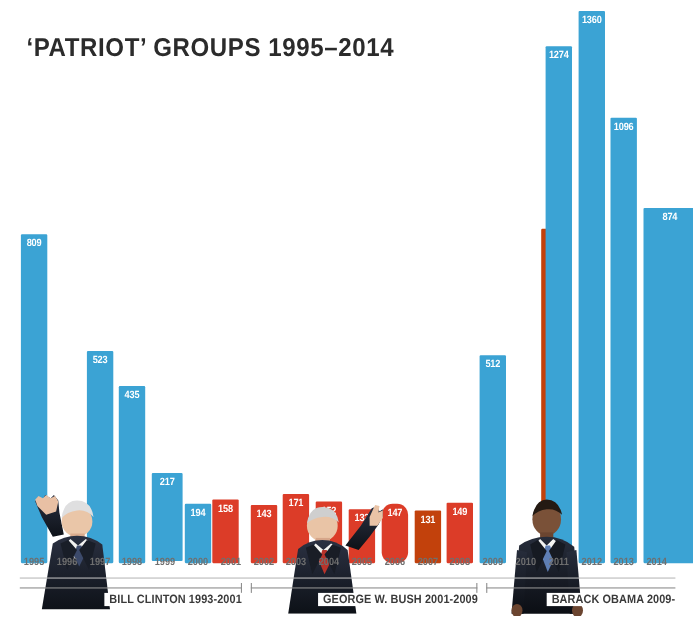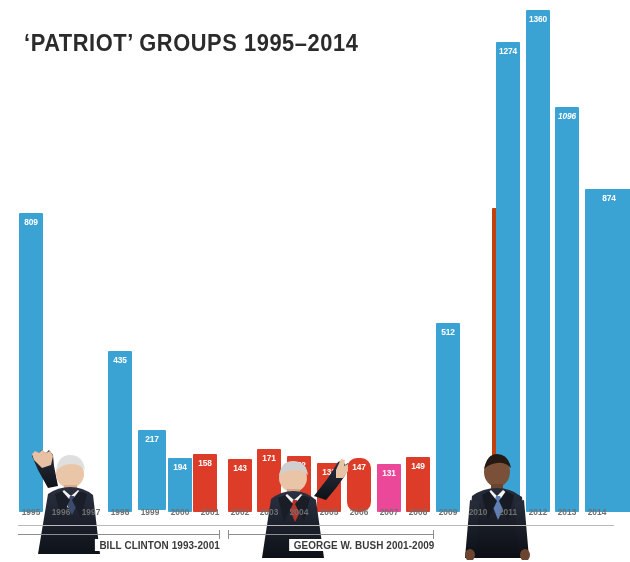--- a/index.html
+++ b/index.html
@@ -123,20 +123,23 @@
 <body>
 
 <div id="stage">
 
   <div id="chart-title">‘PATRIOT’ GROUPS 1995–2014</div>
 
   <div id="plot">
       <div class="bar" style="left: 19px; width: 24px; height: 298.616px; bottom: 0px; background: rgb(59, 163, 212);">
         <span class="val">809</span>
       </div>
+      <div class="bar" style="left: 78.6px; width: 24px; height: 193.049px; bottom: 0px; background: rgb(59, 163, 212);">
+        <span class="val">523</span>
+      </div>
       <div class="bar" style="left: 108.4px; width: 24px; height: 160.566px; bottom: 0px; background: rgb(59, 163, 212);">
         <span class="val">435</span>
       </div>
       <div class="bar" style="left: 138.2px; width: 24px; height: 80.0985px; bottom: 2px; background: rgb(59, 163, 212); padding-left: 28px;">
         <span class="val">217</span>
       </div>
       <div class="bar" style="left: 168px; width: 24px; height: 54px; bottom: 0px; background: rgb(59, 163, 212);">
         <span class="val">194</span>
       </div>
       <div class="bar" style="left: 193px; width: 24px; height: 58.3206px; bottom: 0px; background: rgb(220, 60, 40);">
@@ -150,39 +153,39 @@
       </div>
       <div class="bar" style="left: 287.2px; width: 24px; height: 56.1059px; bottom: 0px; background: rgb(220, 60, 40);">
         <span class="val">152</span>
       </div>
       <div class="bar" style="left: 317px; width: 24px; height: 48.7235px; bottom: 0px; background: rgb(220, 60, 40);">
         <span class="val">132</span>
       </div>
       <div class="bar" style="left: 346.8px; width: 24px; height: 54.2603px; bottom: 0px; background: rgb(220, 60, 40); border-radius: 10px;">
         <span class="val">147</span>
       </div>
-      <div class="bar" style="left: 376.6px; width: 24px; height: 48.3544px; bottom: 0px; background: #ec4899;">
+      <div class="bar" style="left: 376.6px; width: 24px; height: 48.3544px; bottom: 0px; background: #c2410c;">
         <span class="val">131</span>
       </div>
       <div class="bar" style="left: 406.4px; width: 24px; height: 54.9985px; bottom: 0px; background: rgb(220, 60, 40);">
         <span class="val">149</span>
       </div>
       <div class="bar" style="left: 436.2px; width: 24px; height: 188.988px; bottom: 0px; background: rgb(59, 163, 212);">
         <span class="val">512</span>
       </div>
       <div class="bar" style="left: 492px; width: 24px; height: 304.153px; bottom: 0px; background: #c2410c;">
         <span class="val">824</span>
       </div>
       <div class="bar" style="left: 495.8px; width: 24px; height: 470.256px; bottom: 0px; background: rgb(59, 163, 212);">
         <span class="val">1274</span>
       </div>
       <div class="bar" style="left: 525.6px; width: 24px; height: 502px; bottom: 0px; background: rgb(59, 163, 212); padding-left: 24px;">
         <span class="val">1360</span>
       </div>
-      <div class="bar" style="left: 555.4px; width: 24px; height: 404.553px; bottom: 0px; background: rgb(59, 163, 212); font-style: italic;">
+      <div class="bar" style="left: 555.4px; width: 24px; height: 404.553px; bottom: 0px; background: rgb(59, 163, 212);">
         <span class="val">1096</span>
       </div>
       <div class="bar" style="left: 585.2px; width: 48px; height: 322.609px; bottom: 0px; background: rgb(59, 163, 212);">
         <span class="val">874</span>
       </div>
     </div>
 
   <div class="prez" id="photo-clinton" style="left:8px; bottom:8px;">
     <svg width="112" height="110" viewBox="0 0 112 110" aria-hidden="true">
       <defs>
@@ -270,20 +273,25 @@
     <div class="term-label">BILL CLINTON 1993-2001</div>
   </div>
 
   <div class="term" id="term-bush" style="left:228px; width:206px;">
     <div class="rule" style="width:206px;"></div>
     <div class="tick-l"></div>
     <div class="tick-r"></div>
     <div class="term-label">GEORGE W. BUSH 2001-2009</div>
   </div>
 
+  <div class="term" id="term-obama" style="left:442px; width:172px;">
+    <div class="rule" style="width:172px;"></div>
+    <div class="tick-l"></div>
+    <div class="term-label">BARACK OBAMA 2009-</div>
+  </div>
 
 <div class="year" style="left: 16px;">1995</div>
     <div class="year" style="left: 45.8px;">1996</div>
     <div class="year" style="left: 75.6px;">1997</div>
     <div class="year" style="left: 105.4px;">1998</div>
     <div class="year" style="left: 135.2px;">1999</div>
     <div class="year" style="left: 165px;">2000</div>
     <div class="year" style="left: 194.8px;">2001</div>
     <div class="year" style="left: 224.6px;">2002</div>
     <div class="year" style="left: 254.4px;">2003</div>

